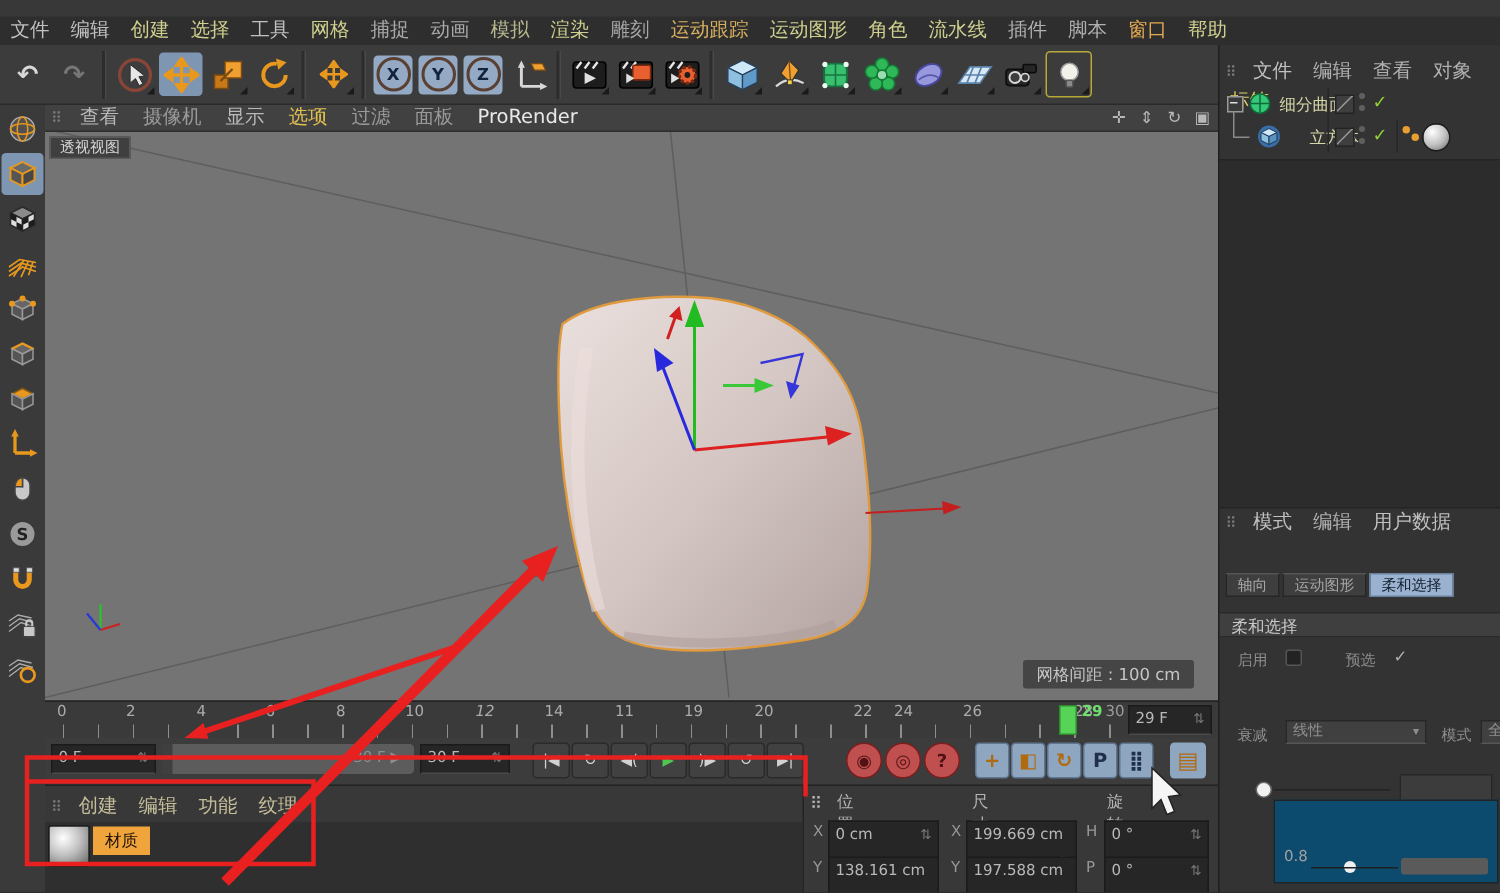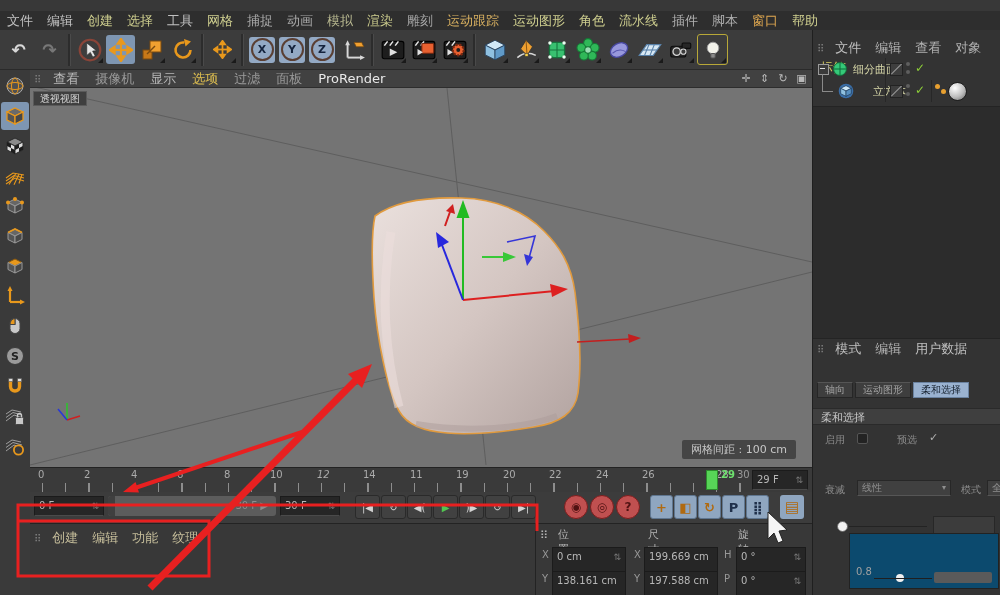--- a/index.html
+++ b/index.html
@@ -482,21 +482,21 @@
         <span class="rlab" style="position: absolute; left: 54px;">2</span>
         <span class="rlab" style="position: absolute; left: 101px;">4</span>
         <span class="rlab" style="position: absolute; left: 147px;">6</span>
         <span class="rlab" style="position: absolute; left: 194px;">8</span>
         <span class="rlab" style="position: absolute; left: 240px;">10</span>
         <span class="rlab" style="position: absolute; left: 287px; font-style: italic;">12</span>
         <span class="rlab" style="position: absolute; left: 333px;">14</span>
         <span class="rlab" style="position: absolute; left: 380px;">11</span>
         <span class="rlab" style="position: absolute; left: 426px;">19</span>
         <span class="rlab" style="position: absolute; left: 473px;">20</span>
-        <span class="rlab" style="position: absolute; left: 519px;">22</span>
+        <span class="rlab" style="position: absolute; left: 539px;">22</span>
         <span class="rlab" style="position: absolute; left: 566px;">24</span>
         <span class="rlab" style="position: absolute; left: 612px;">26</span>
         <span class="rlab" style="position: absolute; left: 686px; text-align: right;">28</span>
       </div>
     <div class="ticks"></div>
     <div class="playhead"></div>
     <div class="phlabel">29</div>
     <div class="endlabel">30</div>
     <div class="fld framefld">
       <span>29 F</span><span class="spin">⇅</span>
@@ -536,20 +536,24 @@
         <span class="kbtn" style="color: rgb(32, 48, 74);">⣿</span>
       </div>
     <div class="filmbtn">
       <span>▤</span>
     </div>
   </div>
 
   <div class="material">
     <div class="mhead">
       <span class="handle">⠿</span><span><span class="mi" style="color: rgb(197, 189, 154);">创建</span><span class="mi" style="color: rgb(197, 189, 154);">编辑</span><span class="mi" style="color: rgb(197, 189, 154); text-align: right;">功能</span><span class="mi" style="color: rgb(197, 189, 154);">纹理</span></span>
+    </div>
+    <div class="matbody">
+      <div class="matthumb"></div>
+      <div class="matname">材质</div>
     </div>
   </div>
 
   <div class="coords">
     <div class="chead">
       <span class="handle" style="position:absolute;left:0;top:0">⠿</span>
       <span>
           <span class="chcol" style="position: absolute; left: 22px;">位置</span>
           <span class="chcol" style="position: absolute; left: 112px;">尺寸</span>
           <span class="chcol" style="position: absolute; left: 202px;">旋转</span>

